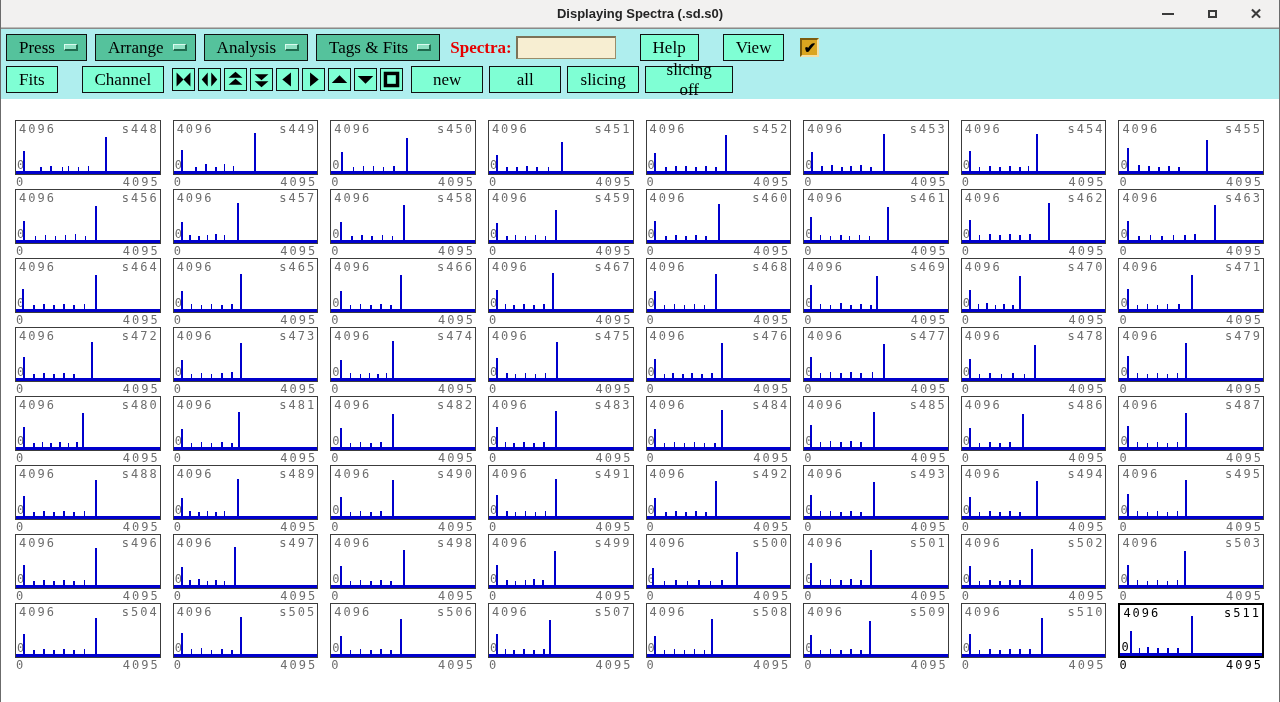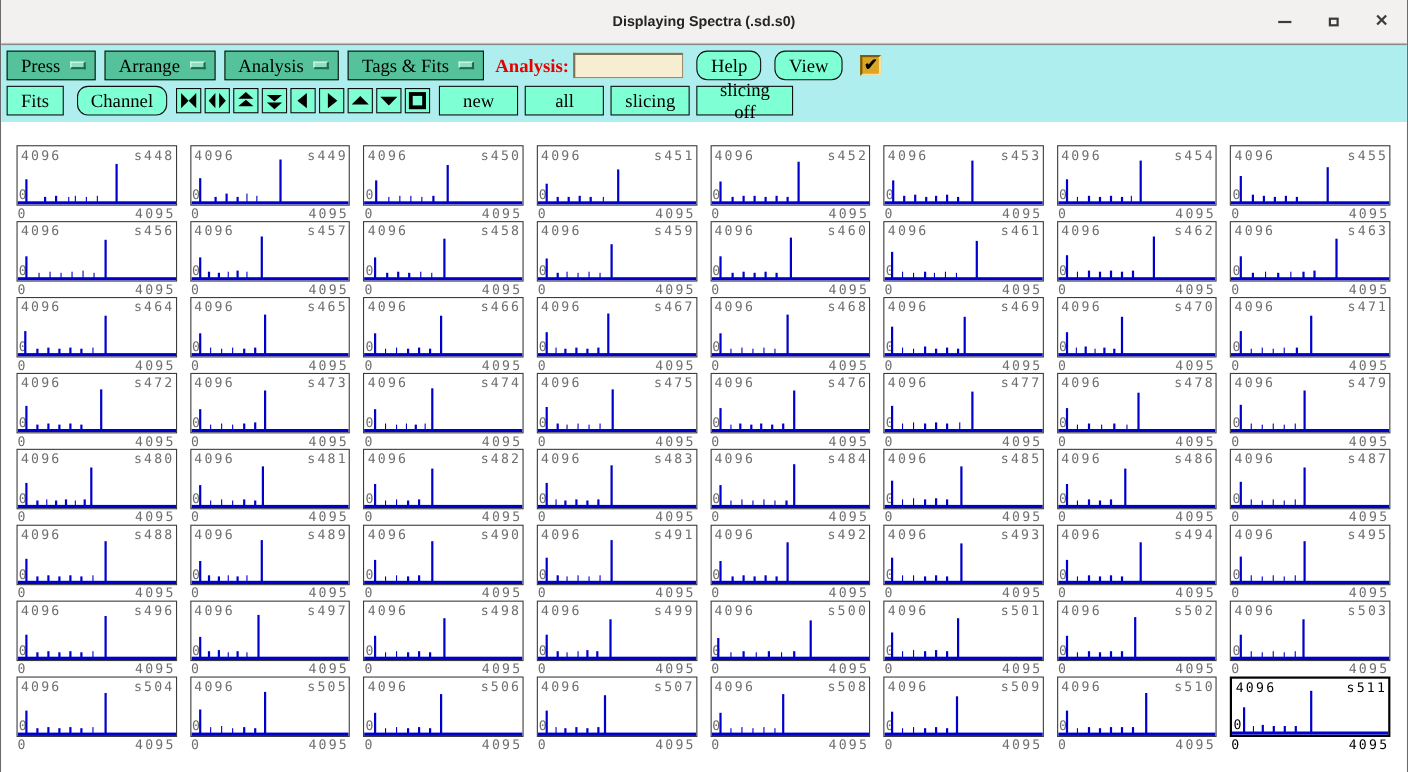--- a/index.html
+++ b/index.html
@@ -2,36 +2,36 @@
 <html><head>
 <meta charset="utf-8">
 <style>
   * { box-sizing: border-box; margin: 0; padding: 0; }
   html,body { width:1280px; height:702px; }
   body { font-family:"Liberation Serif", serif; background:#fff; }
 
   .window { width:1280px; height:702px; border-left:1px solid #6b6b6b; border-right:1px solid #6b6b6b; overflow:hidden; display:flex; flex-direction:column; }
 
   
-  .titlebar { height:40px; background:#f2f1f0; border-bottom:1px solid #bdbbb7; display:flex; align-items:center; position:relative; flex:0 0 auto; }
+  .titlebar { height:28px; background:#f2f1f0; border-bottom:1px solid #bdbbb7; display:flex; align-items:center; position:relative; flex:0 0 auto; }
   .title { position:absolute; left:0; right:0; text-align:center; font-family:"Liberation Sans", sans-serif; font-weight:700; font-size:13px; color:#242424; }
   .win-controls { position:absolute; right:14px; display:flex; align-items:center; gap:26px; }
   .win-btn { width:18px; height:18px; display:flex; align-items:center; justify-content:center; cursor:default; }
   .glyph-min { width:12px; height:2px; background:#3b3b3b; }
   .glyph-max { width:9px; height:8px; border:2px solid #3b3b3b; }
   .glyph-close { font-family:"Liberation Sans", sans-serif; font-size:15px; font-weight:700; color:#3b3b3b; line-height:1; }
 
   
   .toolbar { background:#AFEEEE; border-top:1px solid #8a8a8a; padding:5px 5px 6px 5px; flex:0 0 auto; }
   .tb-row { display:flex; align-items:center; }
   .tb-row1 { margin-bottom:5px; }
   button.flat { font-family:"Liberation Serif", serif; font-size:17px; color:#000; border:1px solid #101010; background:#7FFFD4; height:27px; padding:0 12px; display:flex; align-items:center; justify-content:center; cursor:pointer; }
   button.menu { background:#55C29C; padding-right:8px; }
   .dash { width:14px; height:7px; margin-left:9px; background:#8fe0c2; border-top:1px solid #d9fbee; border-left:1px solid #d9fbee; border-bottom:2px solid #1f6b4e; border-right:2px solid #1f6b4e; }
-  .gap8 { margin-left:8px; } .gap12 { margin-left:12px;border-radius:10px; } .gap6 { margin-left:6px; }
+  .gap8 { margin-left:8px; } .gap12 { margin-left:24px; } .gap6 { margin-left:6px; }
   .channel-label { color:#e60000; font-weight:700; font-size:17px; margin-left:10px; }
   .channel-input { width:100px; height:23px; margin-left:4px; background:#f7eed2; border:1px solid #9a8d6a; border-top:2px solid #7c7258; border-left:2px solid #7c7258; font-family:"Liberation Serif", serif; font-size:15px; padding:0 4px; }
   .checkbox { width:19px; height:19px; margin-left:16px; background:#DAA520; border-top:2px solid #7d5c0e; border-left:2px solid #7d5c0e; border-bottom:2px solid #f4dfa4; border-right:2px solid #f4dfa4; display:flex; align-items:center; justify-content:center; font-size:15px; font-weight:700; color:#000; cursor:pointer; }
   .iconbar { display:flex; gap:3px; margin-left:8px; }
   button.iconbtn { width:23px; height:23px; padding:0; background:#7FFFD4; border:1px solid #101010; display:flex; align-items:center; justify-content:center; cursor:pointer; }
   button.iconbtn svg { display:block; }
 
   
   .main { background:#ffffff; flex:1 1 auto; padding:21px 15px 0 14px; }
   .grid { display:grid; grid-template-columns:repeat(8, 1fr); column-gap:12px; row-gap:0; }
@@ -84,21 +84,21 @@
         <span class="dash"></span>
       </button>
       <button class="flat menu gap8">
         <span>Analysis</span>
         <span class="dash"></span>
       </button>
       <button class="flat menu gap8">
         <span>Tags &amp; Fits</span>
         <span class="dash"></span>
       </button>
-      <span class="channel-label">Analysis:</span>
+      <span class="channel-label">Spectra:</span>
       <input class="channel-input" type="text" value="" style="">
       <button class="flat gap12">
           <span>Help</span>
         </button>
       <button class="flat gap12">
           <span>View</span>
         </button>
       <div class="checkbox">
           <span>✔</span>
         </div>

